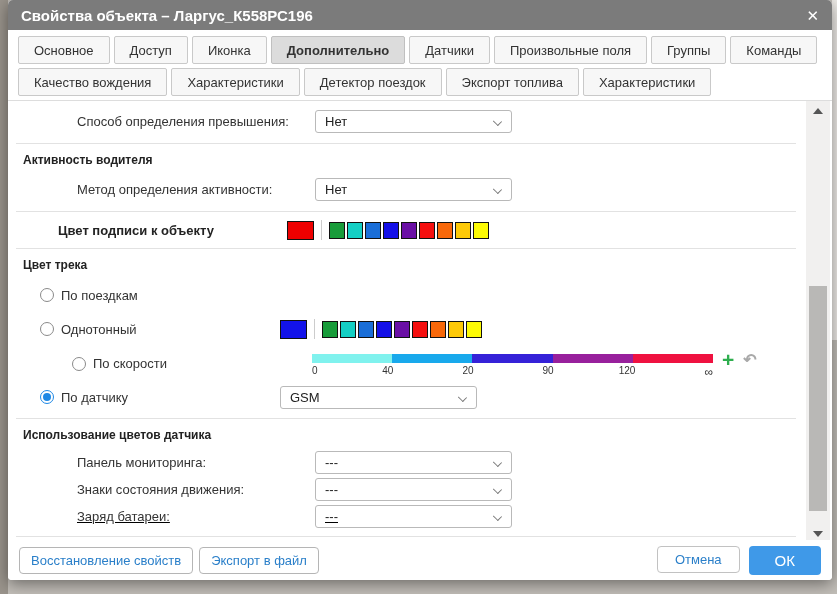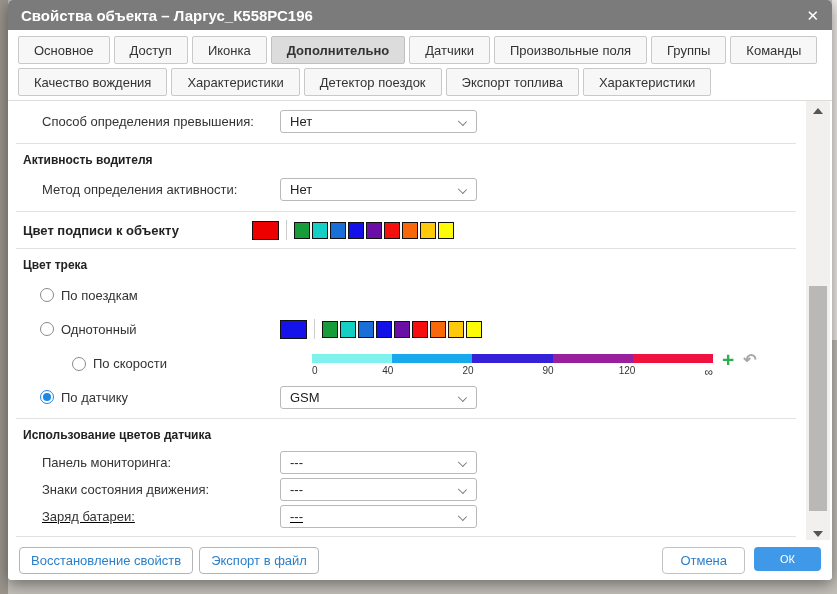--- a/index.html
+++ b/index.html
@@ -20,21 +20,21 @@
   .tabrow { display:flex; gap:4px; margin-bottom:4px; }
   .tab { background:#f7f7f7; border:1px solid #c9c9c9; border-radius:2px; height:28px;
     display:flex; align-items:center; padding:0 15px; font-size:13px; color:#333; white-space:nowrap; cursor:pointer; }
   .tab.active { background:#dcdcdc; border-color:#c0c0c0; font-weight:bold; }
 
   .content { position:relative; border-top:1px solid #ddd; height:444px; margin-top:1px; }
   .rows { margin-right:34px; }
 
   .hr { height:1px; background:#e2e2e2; margin:0 2px 0 8px; }
 
-  .frow { display:flex; align-items:center; min-height:30px; }
+  .frow { display:flex; align-items:center; min-height:30px;padding-left:35px; }
   .frow .lbl { font-size:13px; color:#333; padding-left:34px; width:272px; }
   .frow .lbl-b { font-size:13px; color:#222; font-weight:bold; padding-left:15px; width:244px; }
   .shead { font-size:12px; font-weight:bold; color:#222; padding:9px 0 7px 15px; }
 
   .sel { position:relative; width:197px; height:23px; background:#fff; border:1px solid #b9b9b9;
     border-radius:3px; display:flex; align-items:center; padding:0 24px 0 9px;
     font-size:13px; color:#222; cursor:pointer; }
   .chev { position:absolute; right:10px; top:7px; width:7px; height:7px;
     border-right:1.5px solid #777; border-bottom:1.5px solid #777; transform:rotate(45deg) scale(1,.85); }
 
@@ -73,21 +73,21 @@
   .tri-down { width:0; height:0; border-left:5px solid transparent; border-right:5px solid transparent; border-top:6px solid #555; }
   .sb-thumb { position:absolute; left:3px; width:18px; top:185px; height:225px; background:#b9b8b6; cursor:grab; }
 
   .footer { position:absolute; left:0; right:0; bottom:0; height:40px; display:flex;
     align-items:center; padding:0 11px; background:#fff; border-radius:0 0 4px 4px; }
   .btn { border:1px solid #b5b5b5; border-radius:4px; background:#fff; color:#2a7fc9;
     font-size:13px; padding:5px 11px; margin-right:6px; cursor:pointer; font-family:inherit; }
   .rightbtns { margin-left:auto; display:flex; align-items:flex-start;padding-left:16px; }
   .btn-cancel { border:1px solid #c2c2c2; border-radius:4px; background:#fff; color:#2a7fc9;
     font-size:13px; padding:5px 17px; margin-right:9px; cursor:pointer; font-family:inherit; }
-  .btn-ok { border:none; border-radius:4px; color:#fff; font-size:11px; padding:6px 26px; cursor:pointer; font-family:inherit; }
+  .btn-ok { border:none; border-radius:4px; color:#fff; font-size:15px; padding:6px 26px; cursor:pointer; font-family:inherit; }
 </style>
 </head>
 <body>
 
 <div class="backdrop-left"></div>
 <div class="backdrop-right"></div>
 
 <div class="dialog">
 
   <div class="titlebar">

